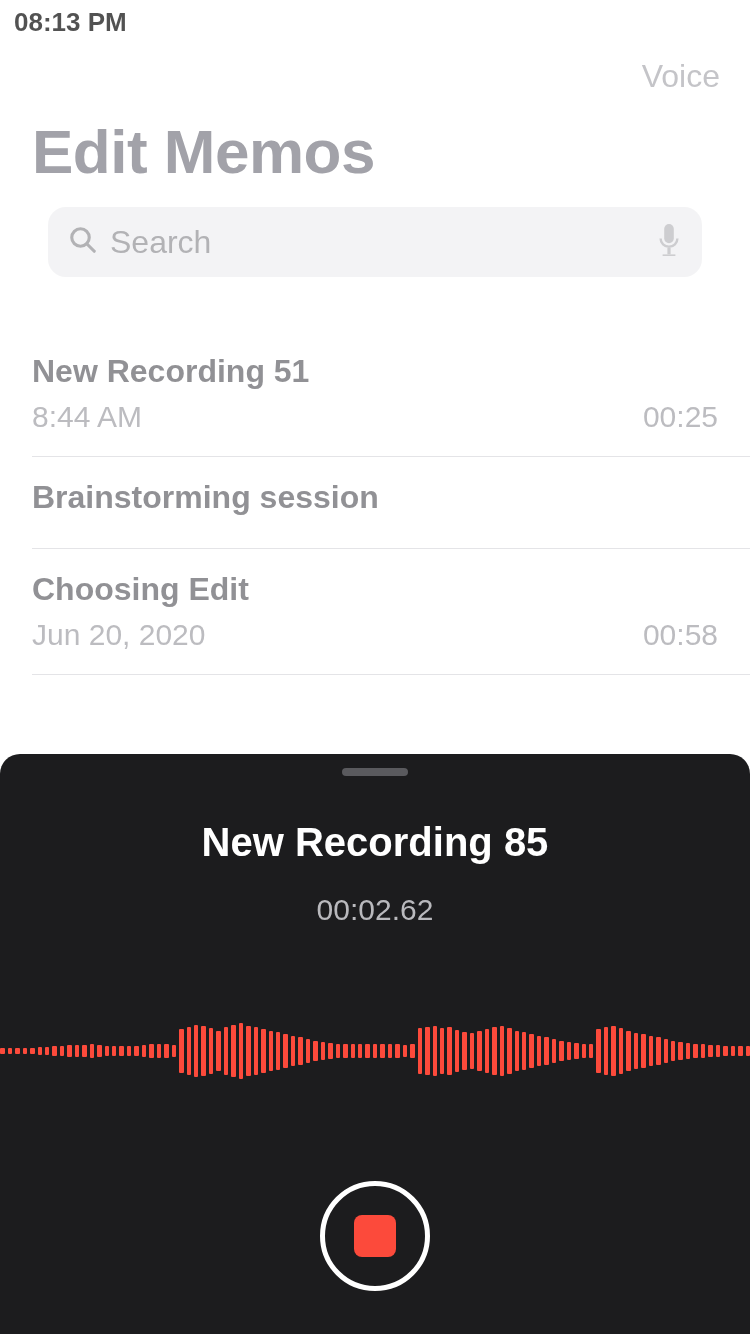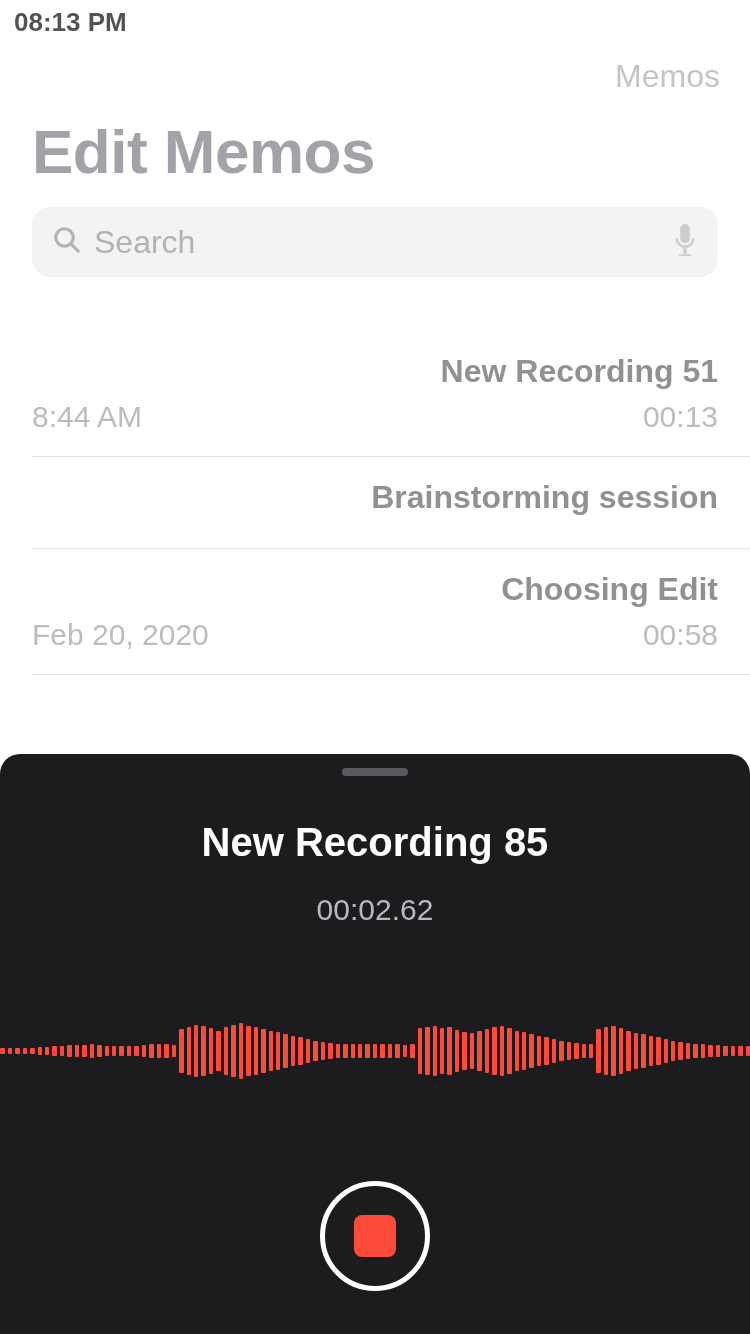--- a/index.html
+++ b/index.html
@@ -53,41 +53,40 @@
 
   .page-title {
     font-size: 62px;
     font-weight: 700;
     color:#777780;
     padding: 8px 32px 20px;
     letter-spacing: -0.5px;
   }
 
   
-  .search-wrap { padding: 0 32px; }
+  .search-wrap { padding: 0 48px; }
   .search-field {
     background:#eeeef0;
     border-radius: 18px;
     height: 70px;
     display:flex; align-items:center;
     padding: 0 20px;
     gap: 12px;
   }
   .search-field input {
     flex:1; border:none; background:transparent;
     font-size: 32px; color:#8e8e93; outline:none;
   }
   .search-field input::placeholder { color:#8e8e93; }
 
   
   .recordings { margin-top: 54px; padding-left: 32px; }
   .recording-item {
     padding: 22px 32px 22px 0;
     border-bottom: 1px solid #d8d8dc;
-    text-align: right;
   }
   .rec-title { font-size: 32px; font-weight: 600; color:#5e5e63; margin-bottom: 10px; }
   .rec-meta { display:flex; justify-content:space-between; font-size:30px; color:#9d9da3; }
 
   
   .dim-overlay {
     position:absolute; inset:0;
     background: rgba(255,255,255,0.32);
     pointer-events:none;
   }
@@ -143,21 +142,21 @@
   }
 </style>
 </head>
 <body>
 
 <div class="status-bar">
   <div class="status-center">08:13 PM</div>
 </div>
 
 <div class="nav-bar">
-  <button class="edit-btn">Memos</button>
+  <button class="edit-btn">Voice</button>
 </div>
 
 <h1 class="page-title">Edit Memos</h1>
 
 <div class="search-wrap">
   <div class="search-field">
     <span>
       <svg width="30" height="30" viewBox="0 0 24 24" fill="none" stroke="#8e8e93" stroke-width="2.5" stroke-linecap="round">
         <circle cx="10" cy="10" r="7"></circle>
           <line x1="21" y1="21" x2="15" y2="15"></line>
@@ -173,30 +172,30 @@
       </svg>
     </span>
   </div>
 </div>
 
 <div class="recordings">
   <div class="recording-item">
     <div class="rec-title">New Recording 51</div>
     <div class="rec-meta">
       <span>8:44 AM</span>
-      <span>00:13</span>
+      <span>00:25</span>
     </div>
   </div>
   <div class="recording-item">
     <div class="rec-title">Brainstorming session</div>
   </div>
   <div class="recording-item">
     <div class="rec-title">Choosing Edit</div>
     <div class="rec-meta">
-      <span>Feb 20, 2020</span>
+      <span>Jun 20, 2020</span>
       <span>00:58</span>
     </div>
   </div>
 </div>
 
 <div class="dim-overlay"></div>
 
 <div class="sheet">
   <div class="grabber"></div>
   <div class="sheet-title">New Recording 85</div>

